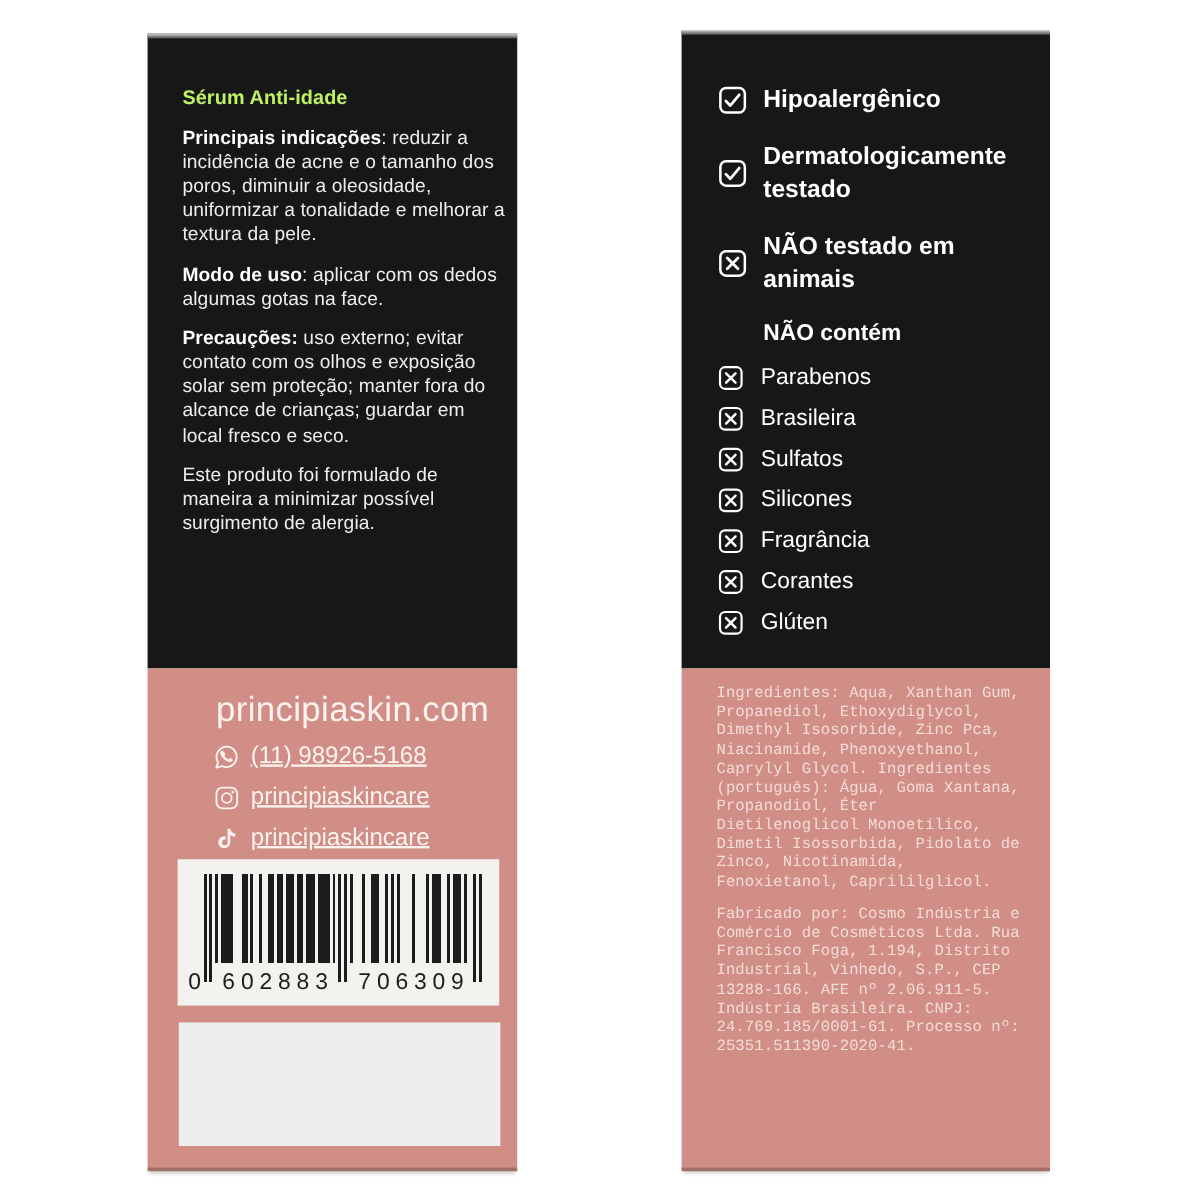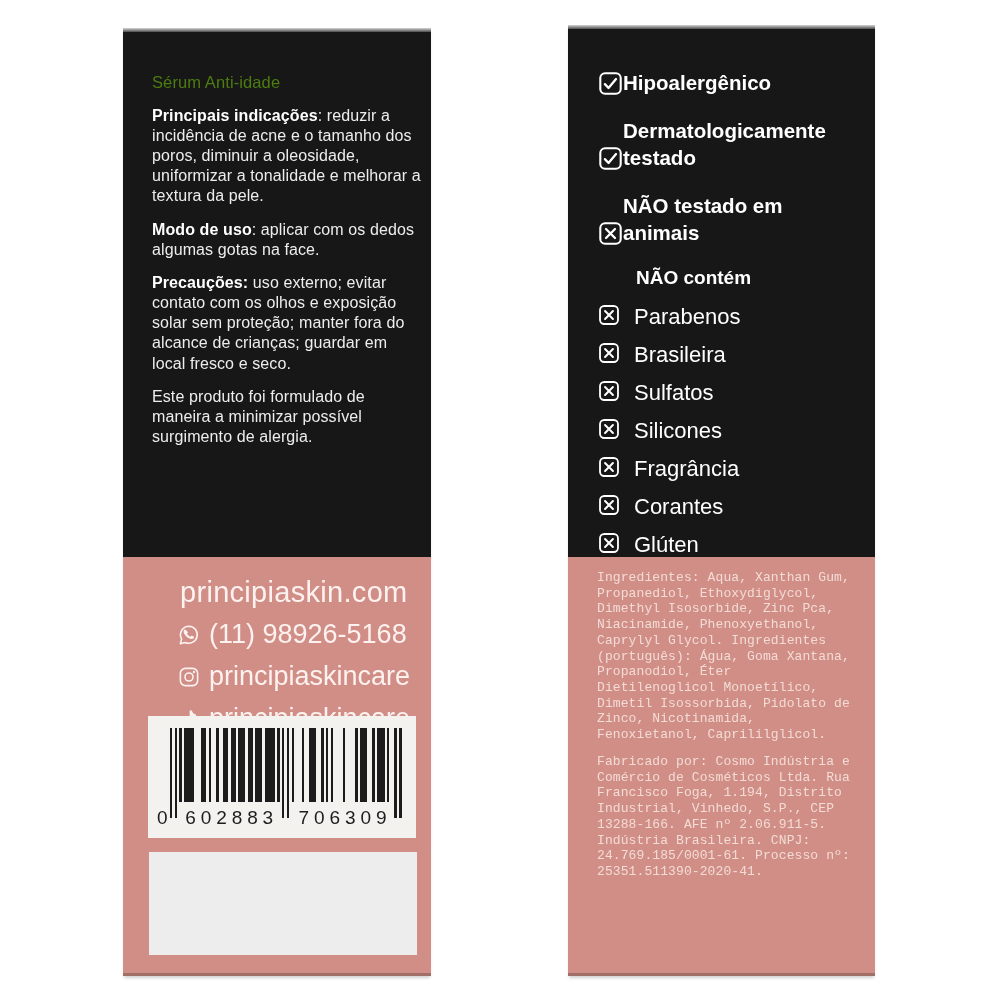--- a/index.html
+++ b/index.html
@@ -20,39 +20,39 @@
   .black-sec{background:var(--panel-black,#171717);color:#f5f5f5;position:relative;}
   .panel-left  .black-sec{height:529px;}
   .panel-right .black-sec{height:532px;}
   .pink-sec{background:var(--panel-pink,#d08e86);flex:1;position:relative;}
 
   
   .info{padding:44px 7px 0 29px;width:272px;font-size:16px;line-height:1.26;
         color:#ededed;letter-spacing:.1px;}
   .info p{margin:0 0 13px;}
   .info b{color:#ffffff;}
-  .title{font-weight:400;color:#4d7c0f;font-size:16.5px;margin:0 0 11px;}
+  .title{font-weight:700;color:#bef264;font-size:16.5px;margin:0 0 11px;}
 
   .contact{padding:19px 0 0 55px;color:var(--text-on-pink,#fdf2ef);}
   .website{font-size:29px;margin:0 0 10px 2px;letter-spacing:.3px;}
-  .crow{display:flex;align-items:center;gap:9px;margin-bottom:11px;font-size:27px;}
+  .crow{display:flex;align-items:center;gap:9px;margin-bottom:11px;font-size:20px;text-decoration:underline;}
   .crow svg{width:22px;height:22px;flex:none;}
 
   .barcode-box{position:absolute;left:25px;top:159px;width:268px;height:122px;
         background:var(--barcode-bg,#f3f2ef);display:flex;align-items:center;justify-content:center;}
   .blank-box{position:absolute;left:26px;top:295px;width:268px;height:103px;
         background:var(--blank-box,#ededed);}
 
   
   .claims{padding:44px 14px 0 30px;color:#ffffff;}
-  .claim{display:flex;margin-bottom:21px;align-items:flex-end;}
+  .claim{display:flex;gap:13px;margin-bottom:21px;align-items:center;}
   .claim svg{width:25px;height:25px;flex:none;margin-top:1px;}
   .claim-label{font-size:20.5px;font-weight:700;line-height:1.32;width:205px;}
   .nc-head{font-size:19px;font-weight:700;margin:5px 0 15px 38px;}
-  .nc-item{display:flex;gap:14px;align-items:flex-start;margin-bottom:12px;font-size:22px;}
+  .nc-item{display:flex;gap:14px;align-items:flex-start;margin-bottom:12px;font-size:19px;}
   .nc-item svg{width:22px;height:22px;flex:none;}
 
   .reg{padding:13px 20px 0 29px;color:var(--muted-text-on-pink,#f3dcd6);
        font-size:13px;line-height:1.21;letter-spacing:.1px;font-family:Liberation Mono, monospace;}
   .reg p{margin:0 0 11px;}
 
   .barcode-box svg text{font-family:"Liberation Sans","DejaVu Sans",sans-serif;}
 </style>
 </head>
 <body>

